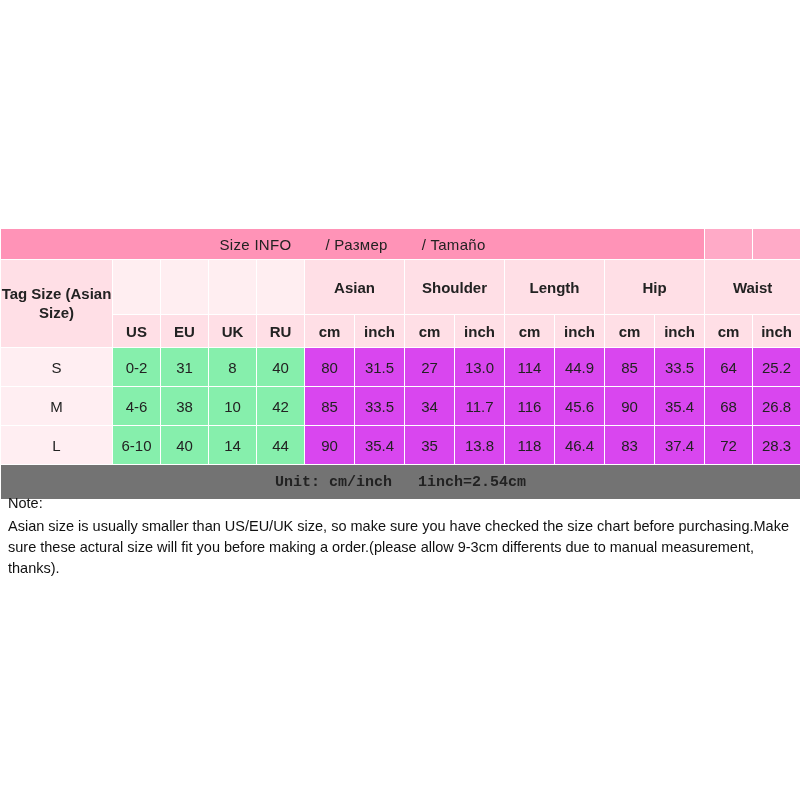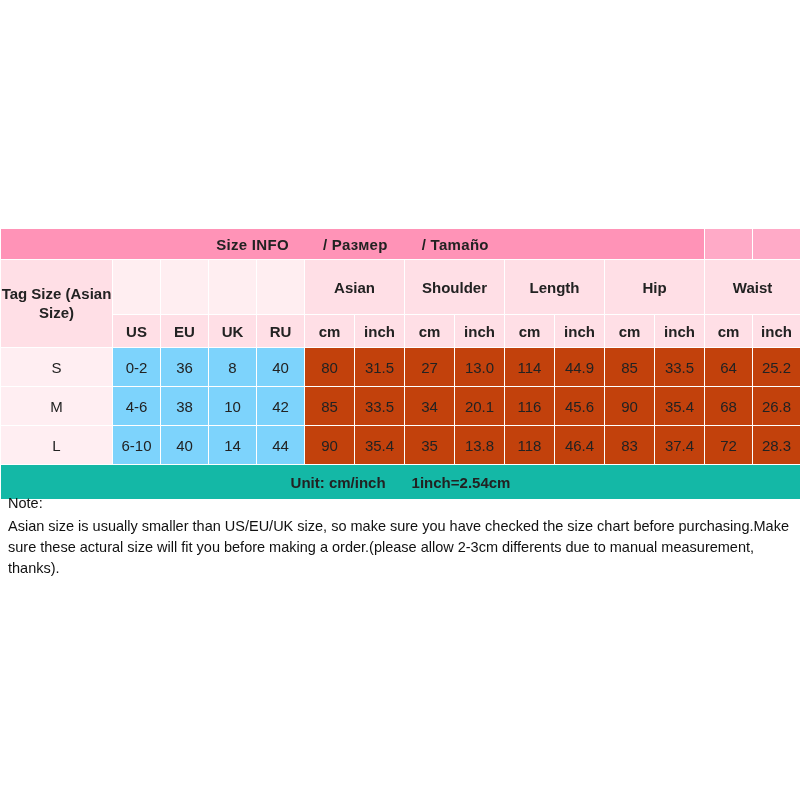--- a/index.html
+++ b/index.html
@@ -33,21 +33,21 @@
     vertical-align: middle;
     font-size: 15px;
     color: #222;
     padding: 0;
   }
   
   .title-row td {
     background: #ff93b7;
     height: 30px;
     color: #ffffff;
-    font-weight: bold;
+    font-weight: normal;
     font-size: 17px;
     letter-spacing: .3px;
   }
   .title-row td.title-blank {
     background: #ffaac7;
   }
   .title-cell-inner {
     display: flex;
     justify-content: center;
     gap: 34px;
@@ -71,38 +71,39 @@
     font-size: 15px;
     line-height: 1.22;
     color: #1c1c1c;
     margin-top: 24px;
   }
   .empty-hdr { background: #ffeef1 !important; }
 
   
   .data-row td {
     height: 38px;
-    background: #c2410c;
+    background: #d946ef;
     font-size: 15px;
     color: #1b1b1b;
   }
   .data-row td.alt {
-    background: #7dd3fc;
+    background: #86efac;
   }
   .data-row td.tag {
     background: #ffeef2;
   }
 
   
   .unit-row td {
-    background: #14b8a6;
+    background: #737373;
     height: 34px;
     color: #ff0000;
     font-weight: bold;
     font-size: 17px;
+    font-family: Liberation Mono, monospace;
   }
   .unit-inner {
     display: flex;
     justify-content: center;
     gap: 26px;
   }
 
   
   #note {
     position: absolute;
@@ -182,21 +183,21 @@
         <td>inch</td>
         <td>cm</td>
         <td>inch</td>
         <td>cm</td>
         <td>inch</td>
       </tr>
 
       <tr class="data-row">
         <td class="tag">S</td>
         <td class="alt">0-2</td>
-        <td class="alt">36</td>
+        <td class="alt">31</td>
         <td class="alt">8</td>
         <td class="alt">40</td>
         <td>80</td>
         <td>31.5</td>
         <td>27</td>
         <td>13.0</td>
         <td>114</td>
         <td>44.9</td>
         <td>85</td>
         <td>33.5</td>
@@ -206,21 +207,21 @@
 
       <tr class="data-row">
         <td class="tag">M</td>
         <td class="alt">4-6</td>
         <td class="alt">38</td>
         <td class="alt">10</td>
         <td class="alt">42</td>
         <td>85</td>
         <td>33.5</td>
         <td>34</td>
-        <td>20.1</td>
+        <td>11.7</td>
         <td>116</td>
         <td>45.6</td>
         <td>90</td>
         <td>35.4</td>
         <td>68</td>
         <td>26.8</td>
       </tr>
 
       <tr class="data-row">
         <td class="tag">L</td>
@@ -247,16 +248,16 @@
             <span>1inch=2.54cm</span>
           </div>
         </td>
       </tr>
     </tbody>
       </table>
   </div>
 
   <div id="note">
     <p class="note-label">Note:</p>
-    <p class="note-body">Asian size is usually smaller than US/EU/UK size, so make sure you have checked the size chart before purchasing.Make sure these actural size will fit you before making a order.(please allow 2-3cm differents due to manual measurement, thanks).</p>
+    <p class="note-body">Asian size is usually smaller than US/EU/UK size, so make sure you have checked the size chart before purchasing.Make sure these actural size will fit you before making a order.(please allow 9-3cm differents due to manual measurement, thanks).</p>
   </div>
 
 </div>
 
 </body></html>

